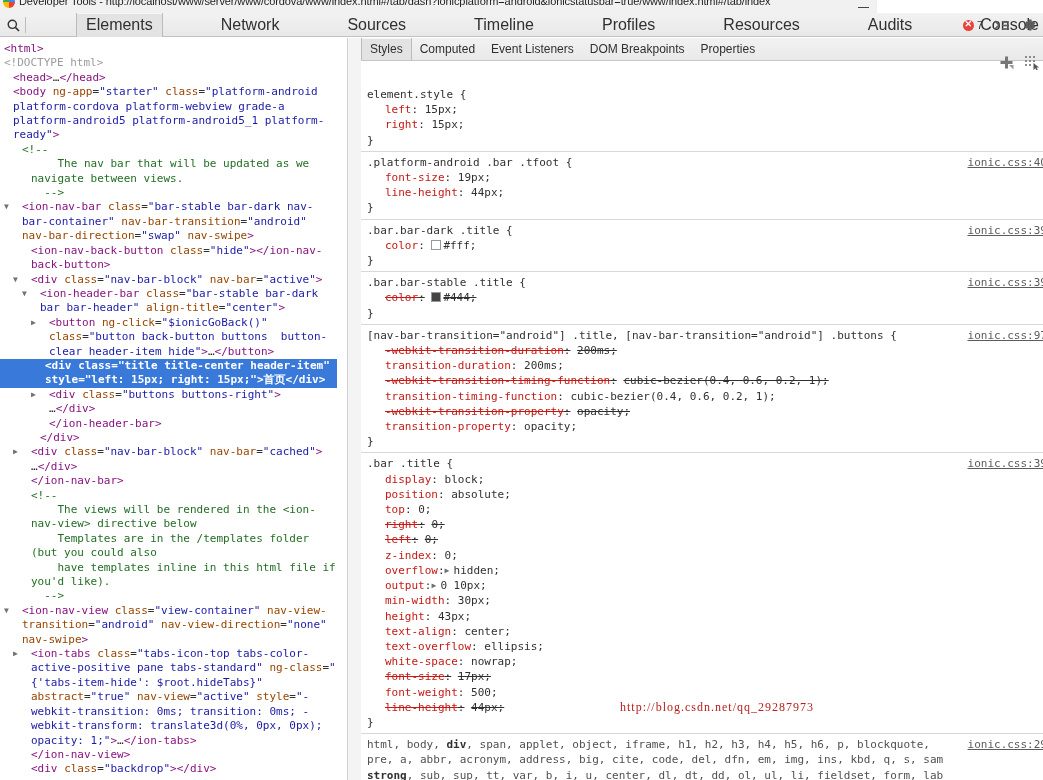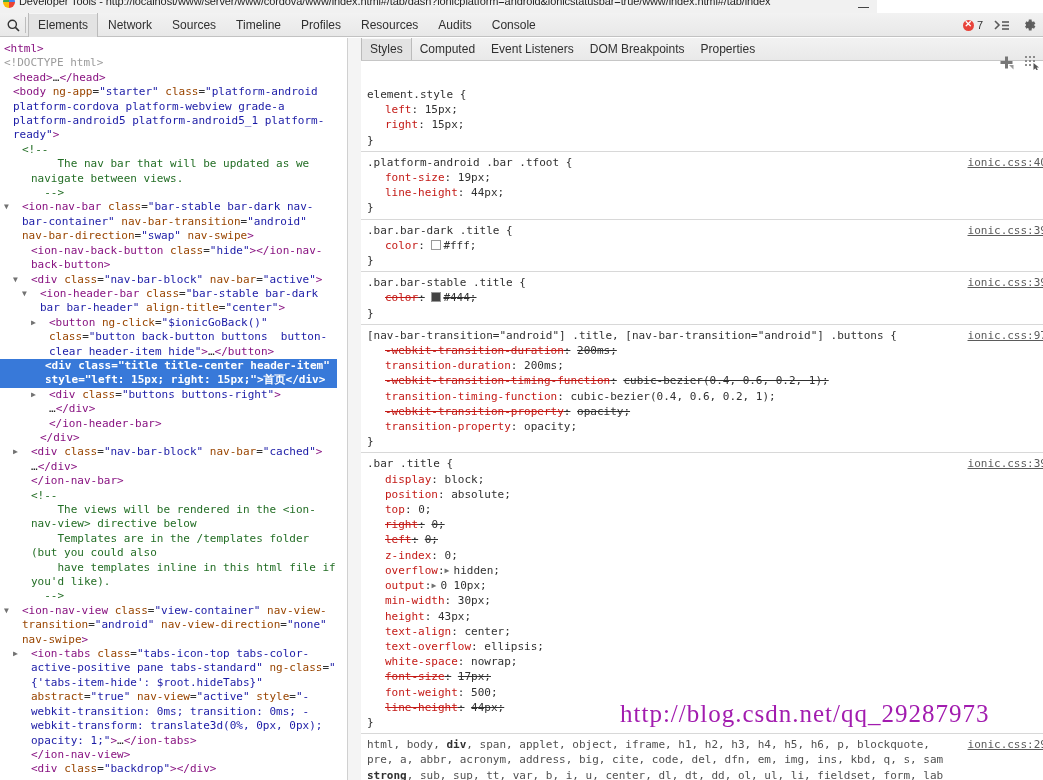--- a/index.html
+++ b/index.html
@@ -47,22 +47,22 @@
     display:flex; align-items:center; justify-content:center; cursor:pointer;
   }
   .tb-sep{
     position:absolute; left:25px; top:4px; width:1px; height:16px; background:#bdbdbd;
   }
   .tabstrip{
     position:absolute; left:28px; top:0; height:24px; display:flex; align-items:stretch;
   }
   .tab{
     display:flex; align-items:center; padding:0 9px;
-    font-size:12px; color:#303030; cursor:pointer; white-space:nowrap;
-    border-right:1px solid transparent; border-left:1px solid transparent;
+    font-size:16px; color:#303030; cursor:pointer; white-space:nowrap;
+    border-right:1px solid transparent; border-left:1px solid transparent;margin-left:48px;
   }
   .tab.selected{
     background:#e3e3e3;
     border-left:1px solid #bbb; border-right:1px solid #bbb;
     box-shadow: inset 0 1px 0 #f6f6f6;
   }
   .tb-right{
     position:absolute; right:6px; top:0; height:24px;
     display:flex; align-items:center; gap:11px;
   }
@@ -176,21 +176,21 @@
   .swatch{
     display:inline-block; width:8px; height:8px; border:1px solid #999;
     vertical-align:-1px; margin-right:2px;
   }
   .ua-rule .sel-text{ white-space:normal; word-break:break-word; color:#505050; padding-right:96px; }
   .ua-rule .sel-text .bold{ font-weight:bold; color:#303030; }
   .ua-rule .sel-text .under{ text-decoration:underline; }
 
   .watermark{
     position:absolute; left:620px; top:700px; font-family:"Liberation Serif", serif;
-    font-size:25px; color:#a21caf; white-space:nowrap; pointer-events:none;
+    font-size:12px; color:#b91c1c; white-space:nowrap; pointer-events:none;
     letter-spacing:1px;
   }
 </style>
 </head>
 <body>
 
 <div id="app">
 
   <div class="titlebar">
     <div class="tb-icon"></div>

